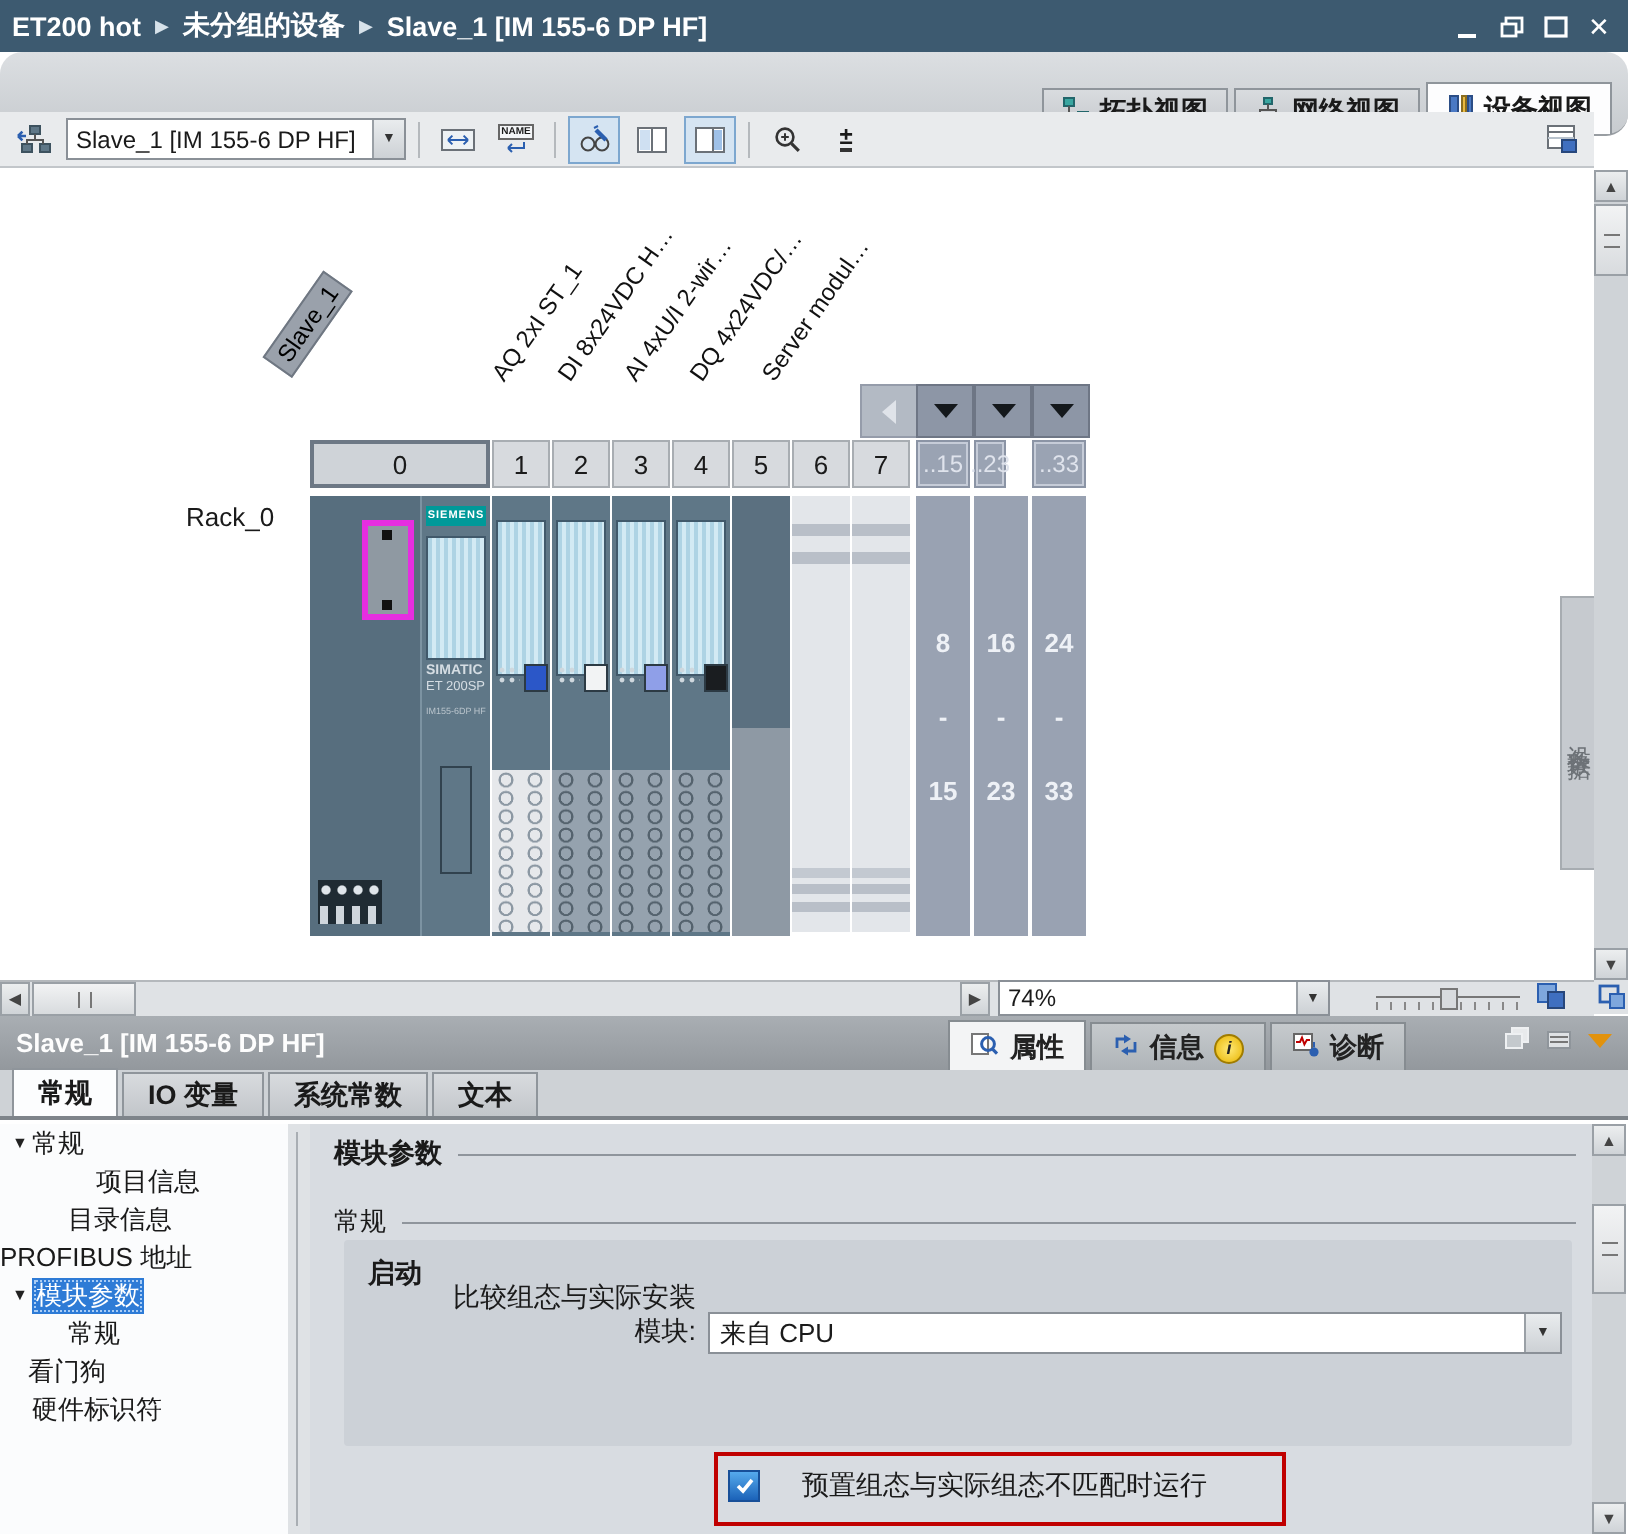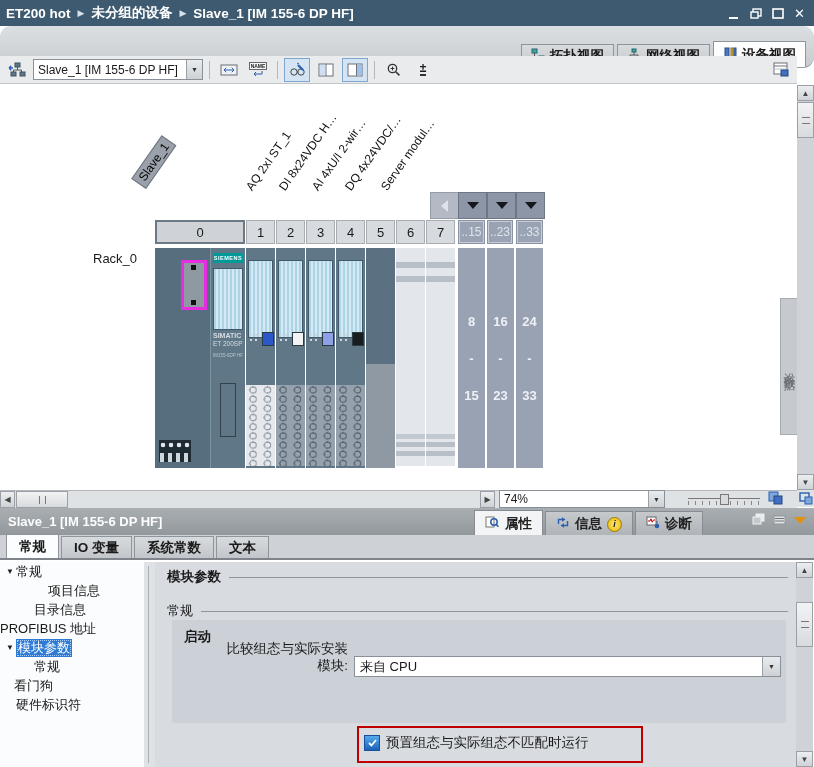--- a/index.html
+++ b/index.html
@@ -120,21 +120,21 @@
   .pcontent{left:155px;top:562px;width:641px;height:205px;background:#d8dce1;overflow:hidden;}
   .h-rule{display:flex;align-items:baseline;gap:8px;}
   .h-rule .line{flex:1;border-bottom:1px solid #8f959c;height:1px;transform:translateY(-3px);}
   .heading{font-weight:bold;font-size:13.5px;}
   .group{position:absolute;left:17px;right:10px;top:58px;height:103px;background:#ccd1d7;border-radius:2px;}
   .cmp-label{position:absolute;left:30px;top:20px;width:146px;text-align:right;line-height:17px;font-size:13.5px;}
   .combo{position:absolute;left:182px;top:36px;width:427px;height:21px;background:#fff;border:1px solid #8a9097;
          display:flex;align-items:center;box-sizing:border-box;}
   .combo .val{flex:1;padding:0 5px;font-size:13px;}
   .redbox{position:absolute;left:202px;top:164px;width:282px;height:33px;border:2px solid #c00000;}
-  .cbx-row{position:absolute;left:209px;top:172px;display:flex;align-items:center;gap:6px;font-size:13.5px;}
+  .cbx-row{position:absolute;left:209px;top:172px;display:flex;align-items:center;gap:21px;font-size:13.5px;}
   .cbx{width:14px;height:14px;background:linear-gradient(#55aaec,#1b62b8);border:1px solid #174f98;
        display:flex;align-items:center;justify-content:center;}
   .pscroll{left:796px;top:562px;width:17px;height:205px;background:#cfd3d7;}
 </style>
 </head>
 <body>
 
 <div class="app">
 
   <div class="abs titlebar">
@@ -338,21 +338,21 @@
       <div class="slot-head" style="left: 336px; width: 29px;">4</div>
       <div class="slot-head" style="left: 366px; width: 29px;">5</div>
       <div class="slot-head" style="left: 396px; width: 29px;">6</div>
       <div class="slot-head" style="left: 426px; width: 29px;">7</div>
       <div class="slot-head grp" style="left: 458px; width: 27px;">..15</div>
       <div class="grp-col" style="left: 458px;">
         <span>8</span>
         <span>-</span>
         <span>15</span>
       </div>
-      <div class="slot-head grp" style="left: 487px; width: 26px;">..23</div>
+      <div class="slot-head grp" style="left: 487px; width: 16px;">..23</div>
       <div class="grp-col" style="left: 487px;">
         <span>16</span>
         <span>-</span>
         <span>23</span>
       </div>
       <div class="slot-head grp" style="left: 516px; width: 27px;">..33</div>
       <div class="grp-col" style="left: 516px;">
         <span>24</span>
         <span>-</span>
         <span>33</span>

